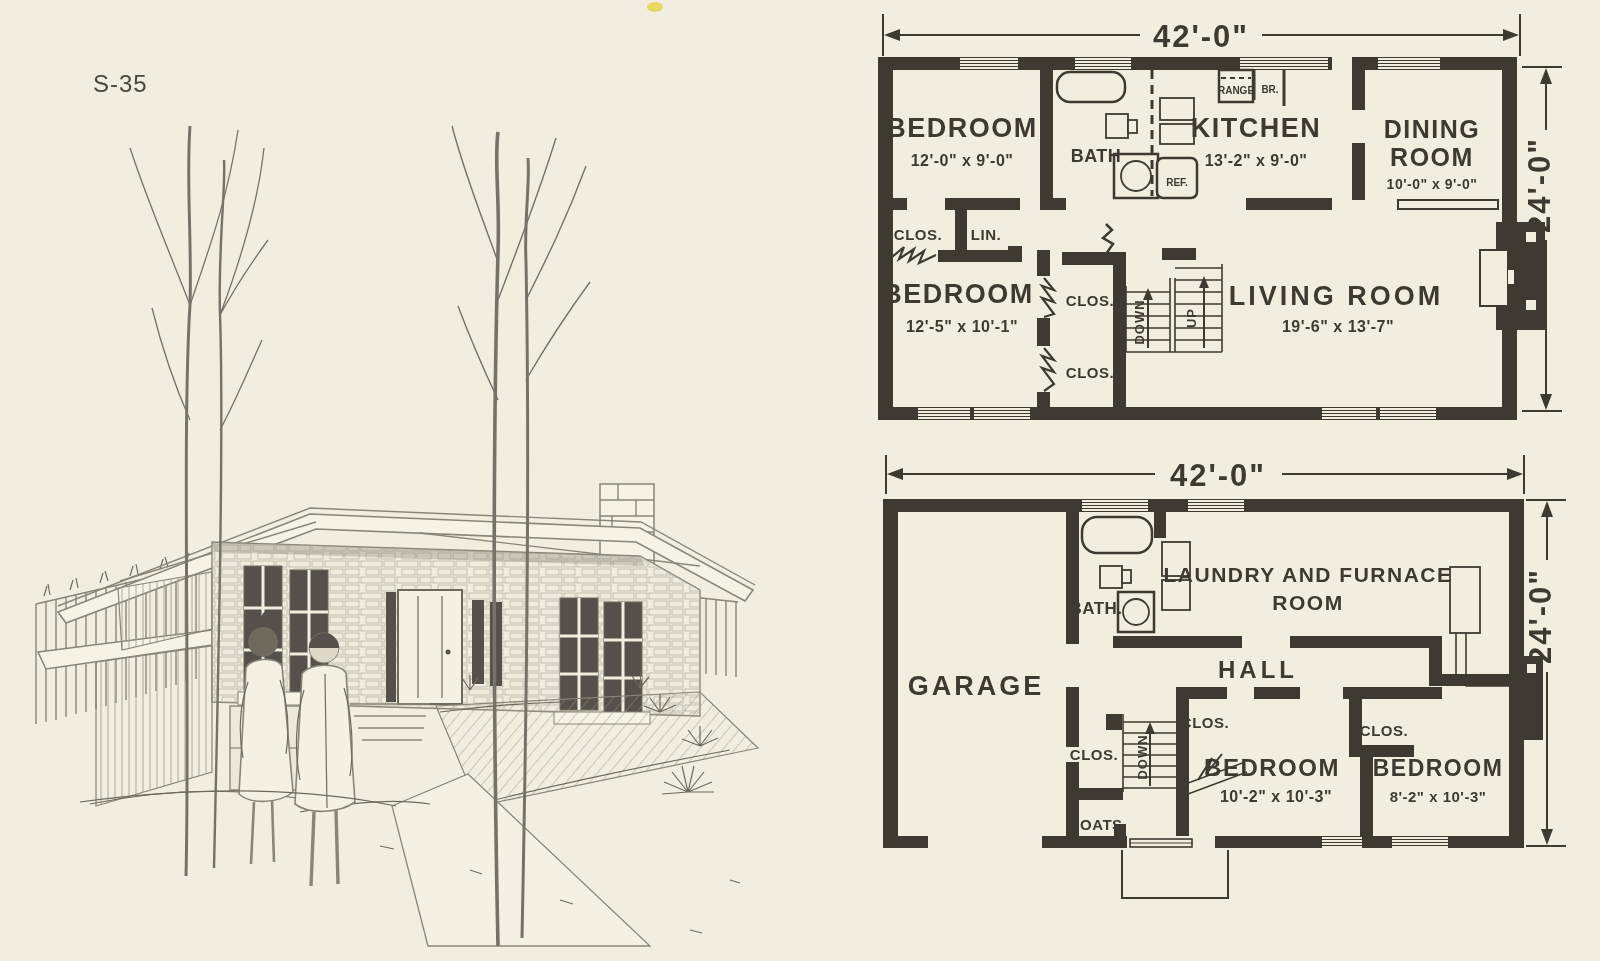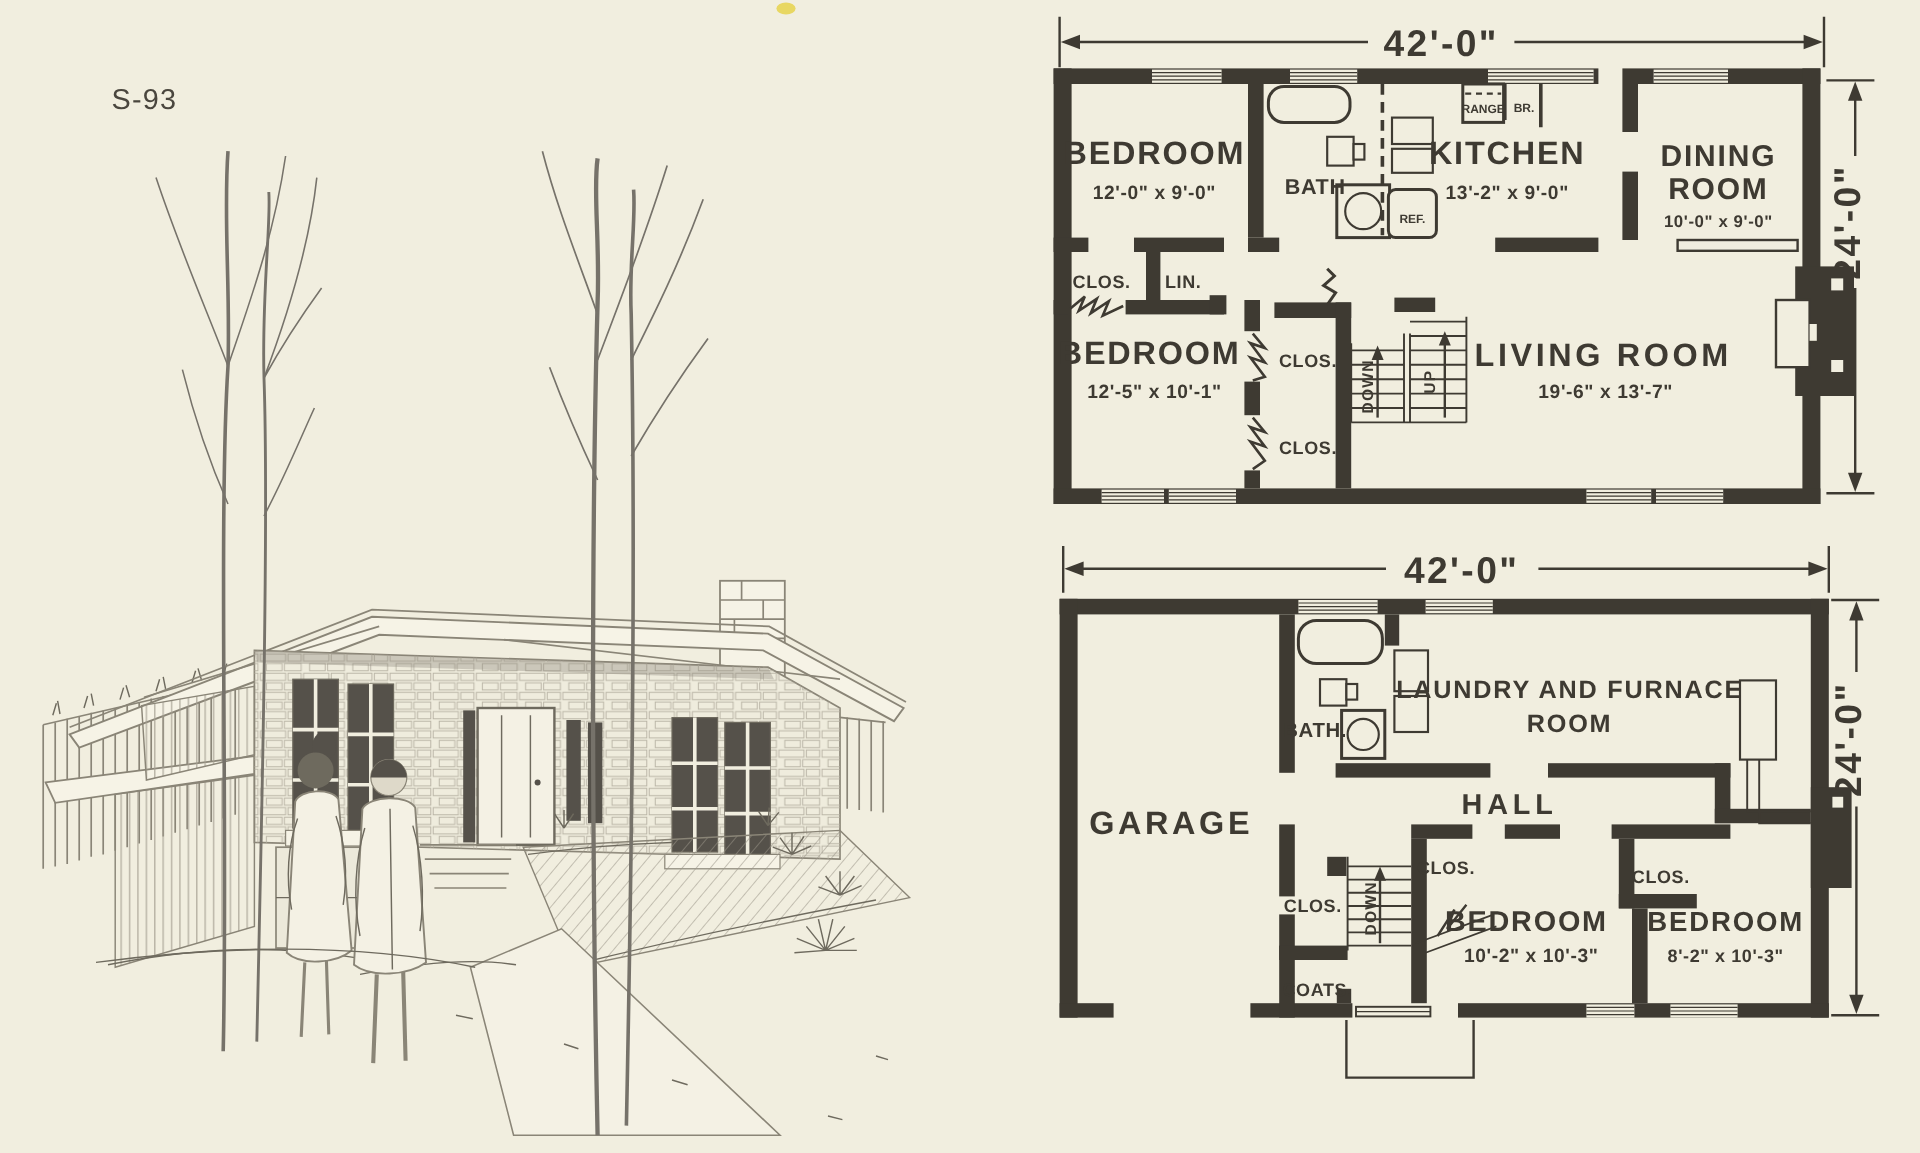--- a/index.html
+++ b/index.html
@@ -31,21 +31,21 @@
   .sk{stroke:#8a8577;fill:none;stroke-width:1.4;}
   .skd{stroke:#6e6a5e;fill:none;stroke-width:1.2;}
   .paperfill{fill:#f6f3e6;}
   .dark{fill:#55514a;}
 </style>
 </head>
 <body>
 
 <div class="page">
 
-  <div class="plan-code">S-93</div>
+  <div class="plan-code">S-35</div>
 
   <svg style="left:0;top:0" width="860" height="961" viewBox="0 0 860 961">
     <defs>
       <pattern id="stone" width="36" height="16" patternUnits="userSpaceOnUse">
         <rect x="1" y="1" width="21" height="6" fill="none" stroke="#b3ae9f" stroke-width="0.8"></rect>
         <rect x="24" y="1" width="11" height="6" fill="none" stroke="#b3ae9f" stroke-width="0.8"></rect>
         <rect x="6" y="9" width="13" height="6" fill="none" stroke="#b3ae9f" stroke-width="0.8"></rect>
         <rect x="21" y="9" width="14" height="6" fill="none" stroke="#b3ae9f" stroke-width="0.8"></rect>
       </pattern>
       <pattern id="siding" width="7" height="12" patternUnits="userSpaceOnUse">

